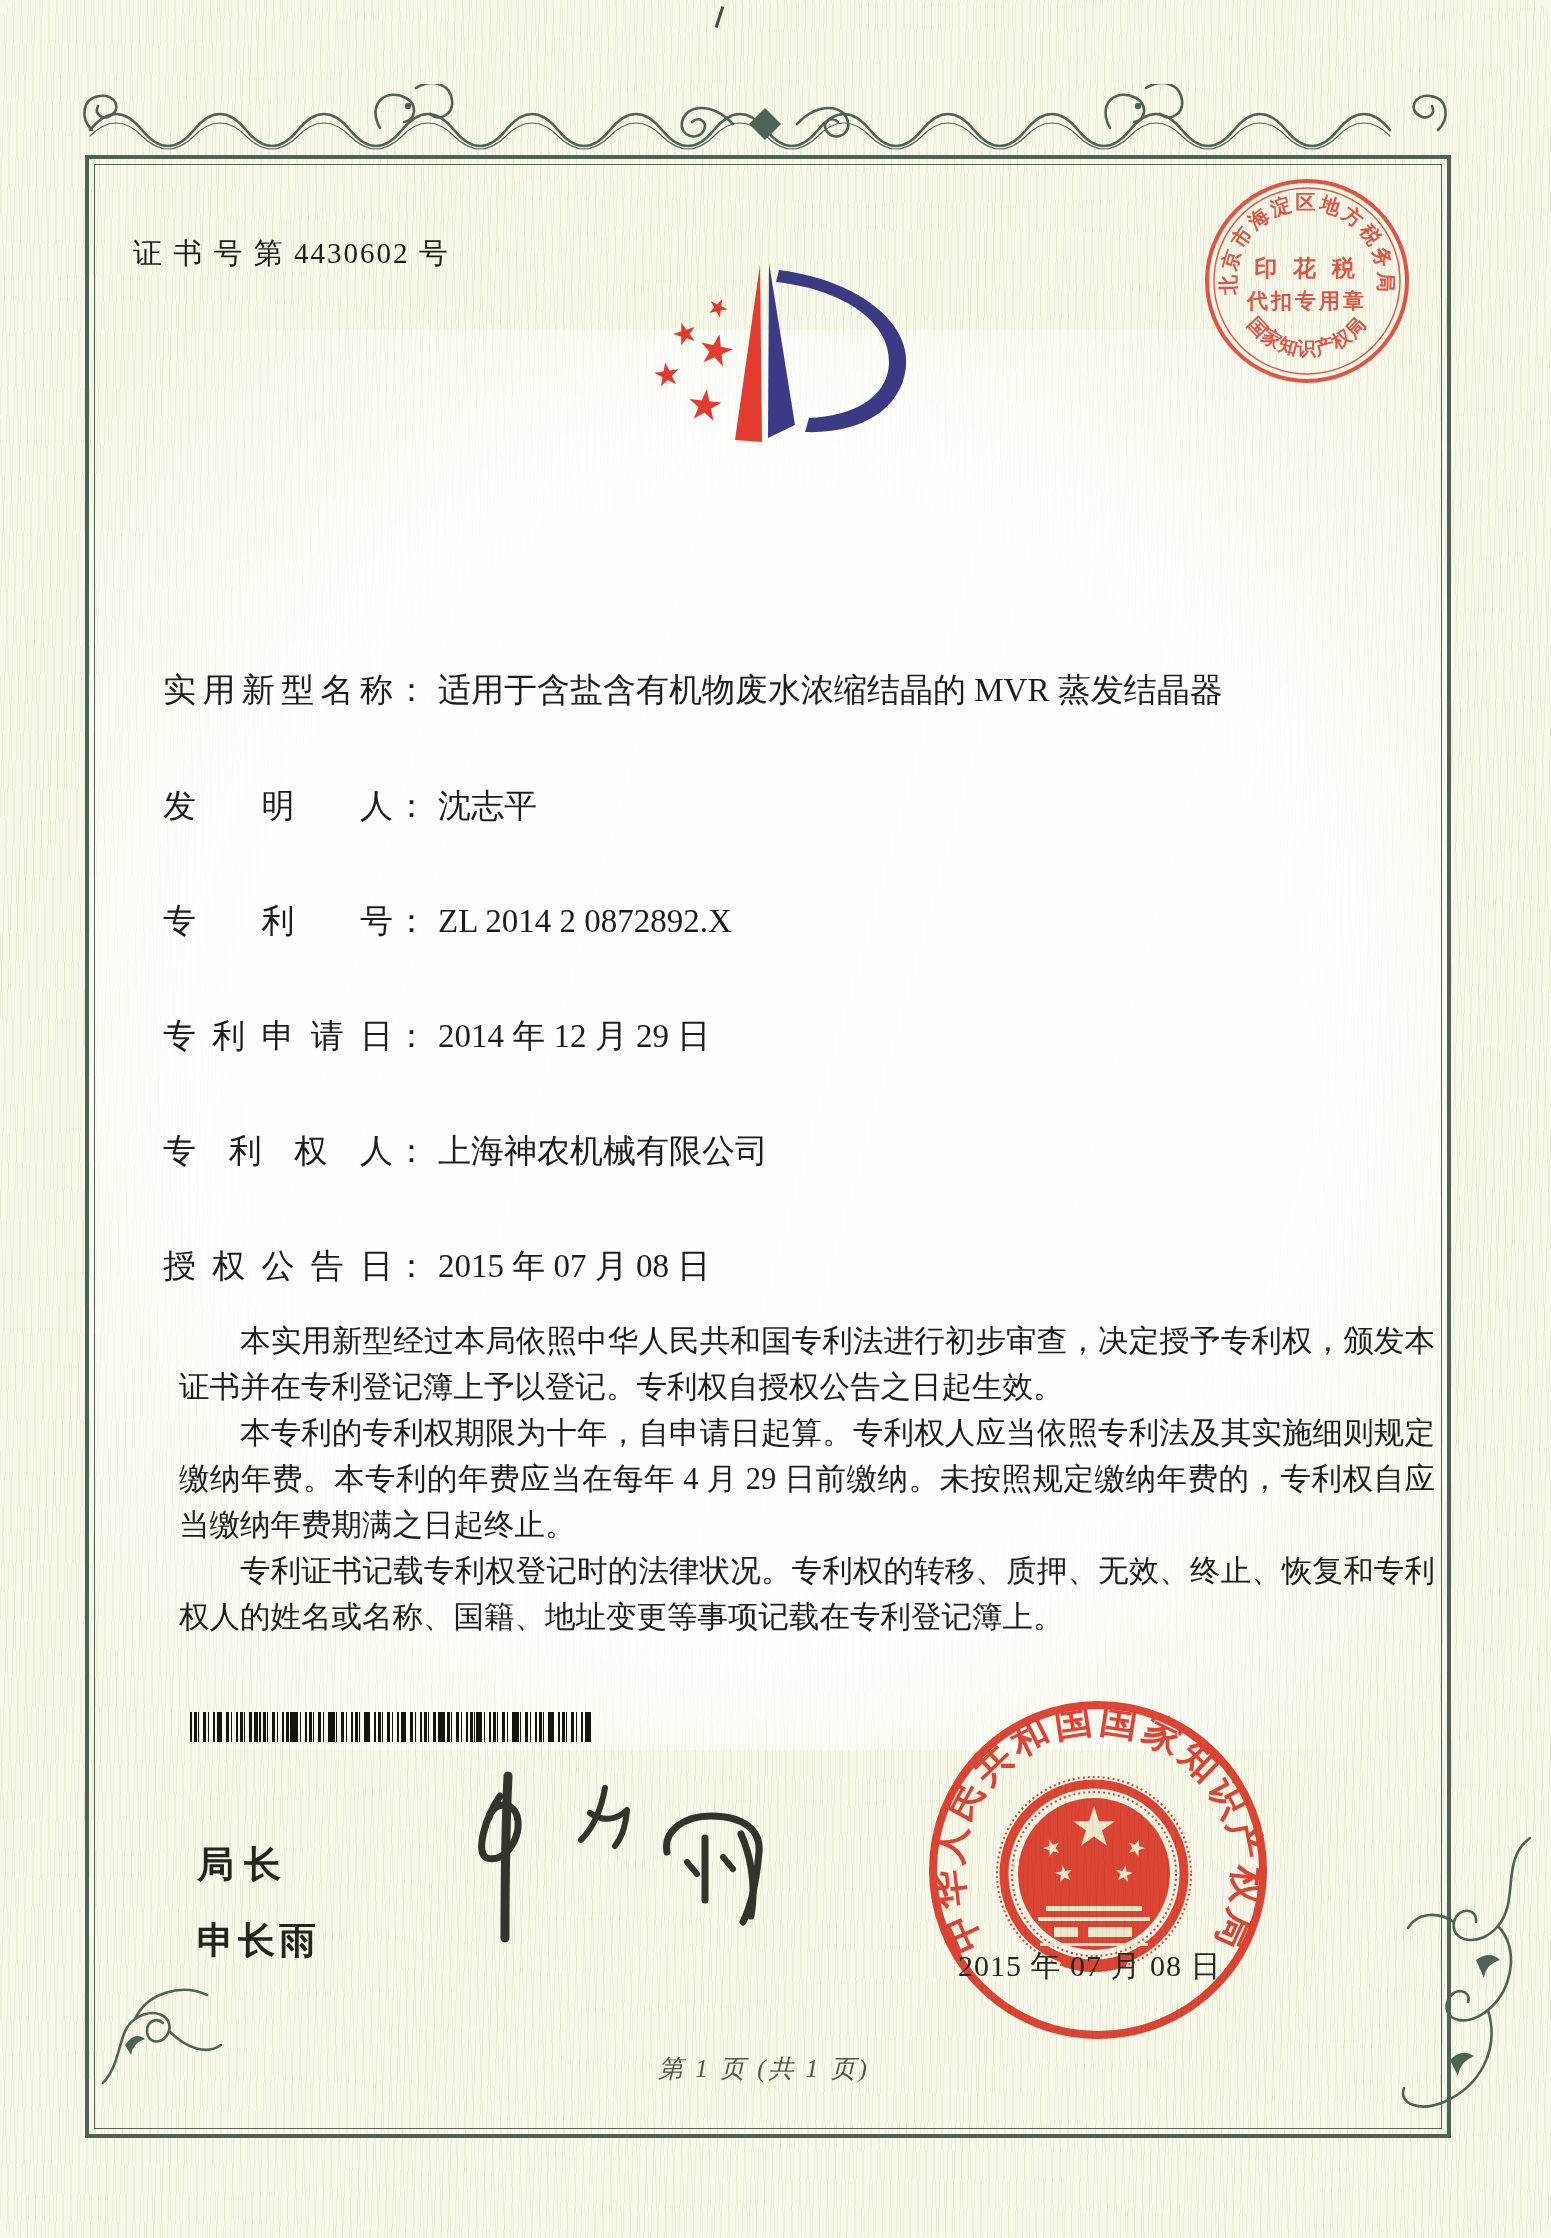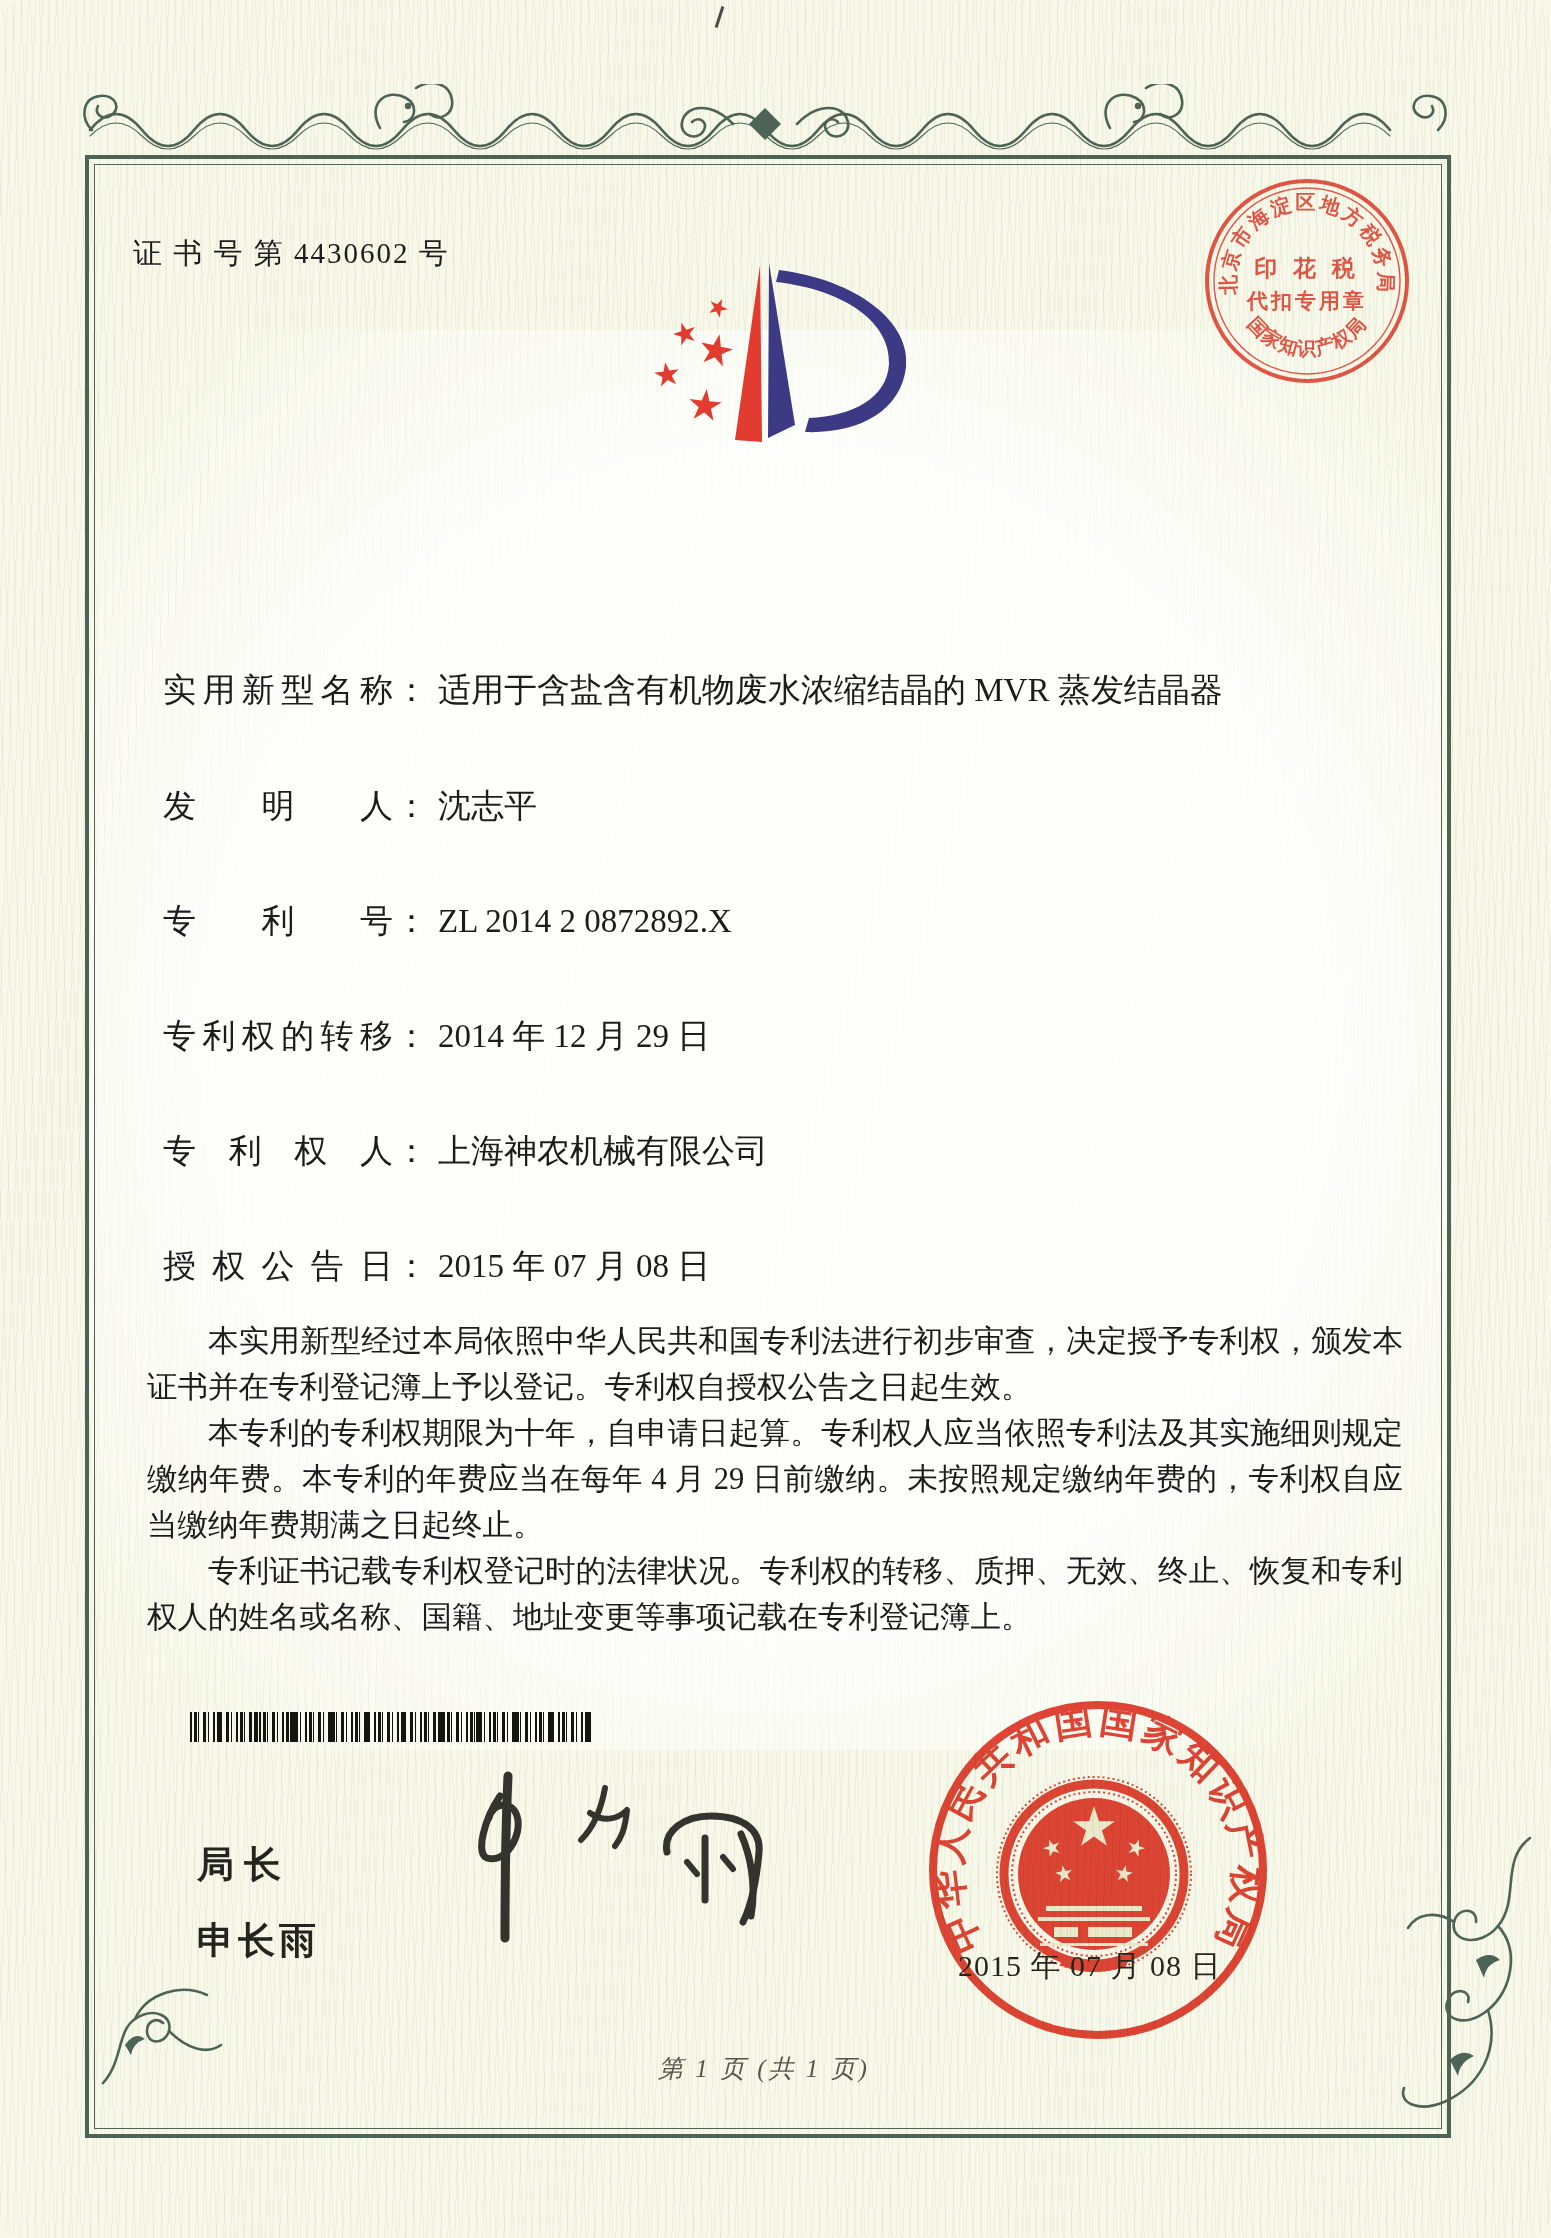--- a/index.html
+++ b/index.html
@@ -39,21 +39,21 @@
     position:absolute;left:0;top:472px;width:1528px;text-align:center;z-index:3;
     font-size:71px;font-weight:700;letter-spacing:13px;color:#161616;
   }
 
   .fields{position:absolute;left:163px;top:668px;width:1250px;z-index:3;font-size:33px;}
   .frow{position:absolute;left:0;white-space:nowrap;font-family:Liberation Serif, serif;}
   .frow .flabel{display:inline-block;width:230px;text-align:justify;text-align-last:justify;vertical-align:bottom;}
   .frow .fcolon{display:inline-block;margin:0 10px 0 2px;}
   .r1{top:0px;} .r2{top:116px;} .r3{top:231px;} .r4{top:346px;} .r5{top:461px;} .r6{top:576px;}
 
-  .paras{position:absolute;left:147px;top:1318px;width:1256px;z-index:3;font-size:30.5px;line-height:46px;text-align:justify;}
+  .paras{position:absolute;left:179px;top:1318px;width:1256px;z-index:3;font-size:30.5px;line-height:46px;text-align:justify;}
   .paras p{margin:0;text-indent:2em;}
 
   .barcode{
     position:absolute;left:190px;top:1712px;width:402px;height:30px;z-index:3;
     background:
       repeating-linear-gradient(90deg,#15150f 0 2px,rgba(0,0,0,0) 2px 4px,#15150f 4px 7px,rgba(0,0,0,0) 7px 8px,#15150f 8px 9px,rgba(0,0,0,0) 9px 13px,#15150f 13px 16px,rgba(0,0,0,0) 16px 18px,#15150f 18px 19px,rgba(0,0,0,0) 19px 23px),
       repeating-linear-gradient(90deg,rgba(0,0,0,0) 0 27px,#15150f 27px 31px,rgba(0,0,0,0) 31px 37px);
   }
 
   .signer{position:absolute;left:197px;top:1840px;z-index:3;font-family:"Liberation Sans","DejaVu Sans",sans-serif;font-weight:700;color:#24241f;}
@@ -153,21 +153,21 @@
     <div class="frow r1">
       <span class="flabel">实用新型名称</span><span class="fcolon">：</span><span class="fvalue">适用于含盐含有机物废水浓缩结晶的 MVR 蒸发结晶器</span>
     </div>
     <div class="frow r2">
       <span class="flabel">发明人</span><span class="fcolon">：</span><span class="fvalue">沈志平</span>
     </div>
     <div class="frow r3">
       <span class="flabel">专利号</span><span class="fcolon">：</span><span class="fvalue">ZL 2014 2 0872892.X</span>
     </div>
     <div class="frow r4">
-      <span class="flabel">专利权的转移</span><span class="fcolon">：</span><span class="fvalue">2014 年 12 月 29 日</span>
+      <span class="flabel">专利申请日</span><span class="fcolon">：</span><span class="fvalue">2014 年 12 月 29 日</span>
     </div>
     <div class="frow r5">
       <span class="flabel">专利权人</span><span class="fcolon">：</span><span class="fvalue">上海神农机械有限公司</span>
     </div>
     <div class="frow r6">
       <span class="flabel">授权公告日</span><span class="fcolon">：</span><span class="fvalue">2015 年 07 月 08 日</span>
     </div>
   </div>
 
   <div class="paras">

